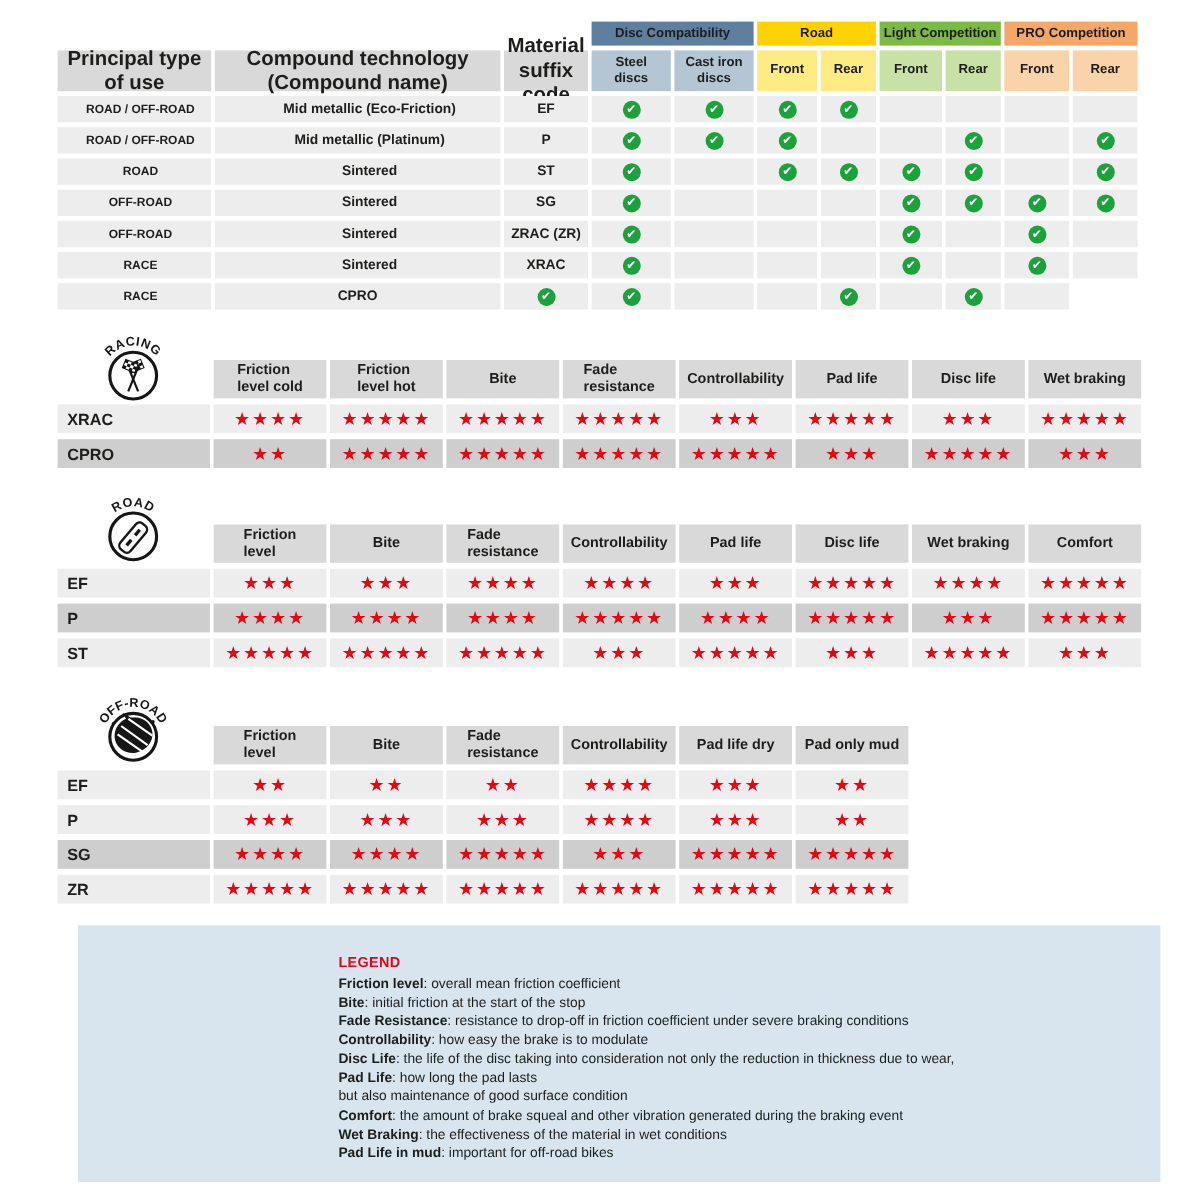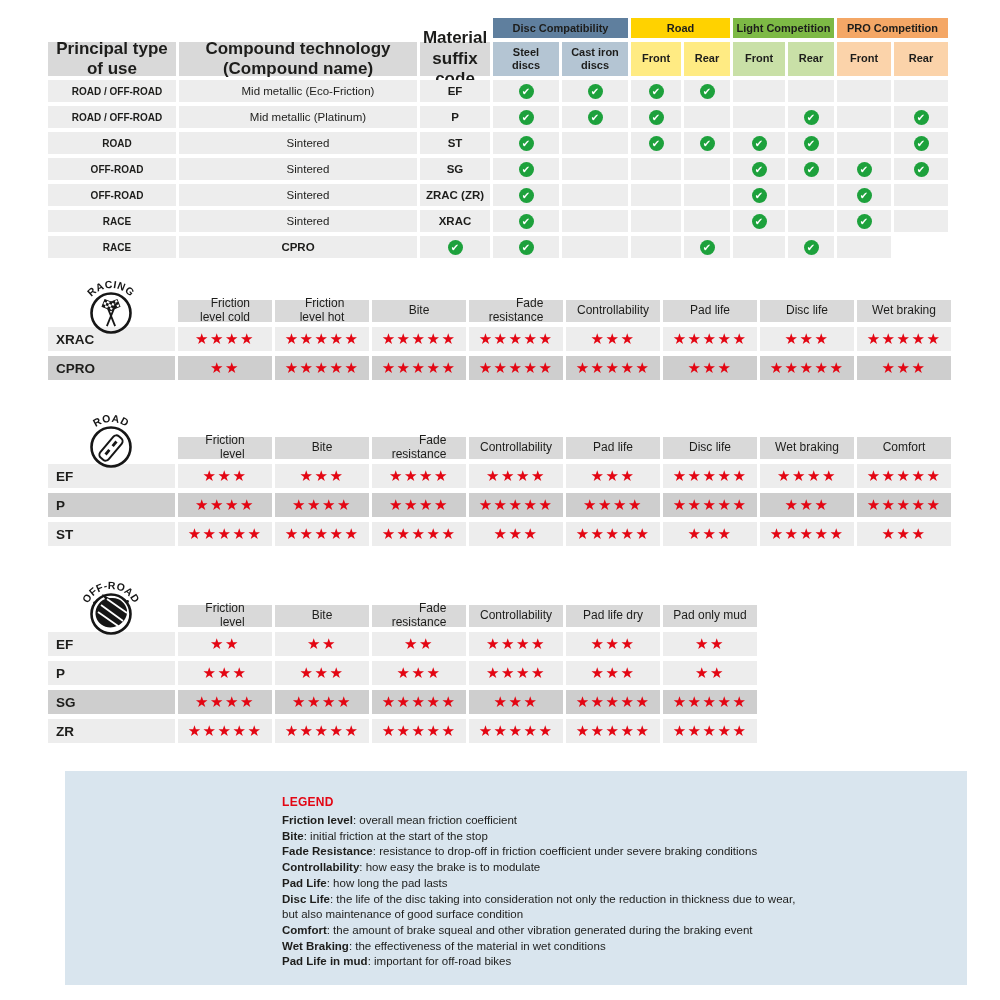--- a/index.html
+++ b/index.html
@@ -20,37 +20,37 @@
   .g3 { background:var(--pro-group); }
   .mainhead { background:var(--header-gray); height:34px; font-weight:bold; font-size:17px;
     white-space:pre-line; line-height:1.2; }
   .subhead { height:34px; font-weight:bold; font-size:11px; white-space:pre-line; line-height:1.2; }
   .s0 { background:var(--disc-sub); }
   .s1 { background:var(--road-sub); }
   .s2 { background:var(--light-sub); }
   .s3 { background:var(--pro-sub); }
   .cell { height:22px; background:var(--row-light); font-size:11px; }
   .use { justify-content:flex-start; padding-left:10px; font-weight:bold; font-size:10px; text-align:left; }
-  .comp { font-weight:normal; font-size:11.5px;padding-left:20px; }
+  .comp { font-weight:bold; font-size:11.5px;padding-left:20px; }
   .code { font-weight:bold; font-size:11.5px; }
   .chk { width:15px; height:15px; border-radius:50%; background:var(--check-green); color:#fff;
     font-size:10px; line-height:15px; display:flex; align-items:center; justify-content:center; font-weight:bold; }
 
   
   .perf { position:absolute; left:48px; width:903px; }
   .sec0 { top:300px; } .sec1 { top:437px; } .sec2 { top:605px; }
   .badge { position:absolute; width:58px; height:62px; }
   .sec0 .badge { left:34px; top:-27px; }
   .sec1 .badge { left:34px; top:-30px; }
   .sec2 .badge { left:34px; top:-31px; }
   .star-grid { display:grid; gap:5px 3px; }
   .star-grid > div { display:flex; }
   .hspacer { background:transparent; }
-  .shead { background:var(--header-gray); height:22px; align-items:center; justify-content:center;
-    font-weight:normal; font-size:12px; text-align:right; white-space:pre-line; line-height:1.15; }
+  .shead { background:var(--header-gray); height:32px; align-items:center; justify-content:center;
+    font-weight:bold; font-size:12px; text-align:left; white-space:pre-line; line-height:1.15; }
   .rlabel { height:24px; align-items:center; padding-left:8px; font-weight:bold; font-size:13.5px; }
   .stars { height:24px; align-items:center; justify-content:center; color:var(--star-red);
     font-size:15px; letter-spacing:1.5px; }
   .light { background:var(--row-light); }
   .dark  { background:var(--row-dark); }
 
   
   .legend { position:absolute; left:48px; top:771px; width:902px; height:214px;
     background:var(--legend-bg); padding:24px 16px 0 217px;margin-left:17px; }
   .legend-title { color:var(--star-red); font-weight:bold; font-size:12px; margin-bottom:4px;
@@ -417,22 +417,22 @@
       </div>
   </section>
 
   <div class="legend">
     <div class="legend-title">LEGEND</div>
     <div id="legend-items">
         <div class="legend-line"><b>Friction level</b><span>: overall mean friction coefficient</span></div>
         <div class="legend-line"><b>Bite</b><span>: initial friction at the start of the stop</span></div>
         <div class="legend-line"><b>Fade Resistance</b><span>: resistance to drop-off in friction coefficient under severe braking conditions</span></div>
         <div class="legend-line"><b>Controllability</b><span>: how easy the brake is to modulate</span></div>
+        <div class="legend-line"><b>Disc Life</b><span>: the life of the disc taking into consideration not only the reduction in thickness due to wear,</span></div>
         <div class="legend-line"><b>Pad Life</b><span>: how long the pad lasts</span></div>
-        <div class="legend-line"><b>Disc Life</b><span>: the life of the disc taking into consideration not only the reduction in thickness due to wear,</span></div>
         <div class="legend-line"><span>but also maintenance of good surface condition</span></div>
         <div class="legend-line"><b>Comfort</b><span>: the amount of brake squeal and other vibration generated during the braking event</span></div>
         <div class="legend-line"><b>Wet Braking</b><span>: the effectiveness of the material in wet conditions</span></div>
         <div class="legend-line"><b>Pad Life in mud</b><span>: important for off-road bikes</span></div>
       </div>
   </div>
 
 </div>
 
 </body></html>

